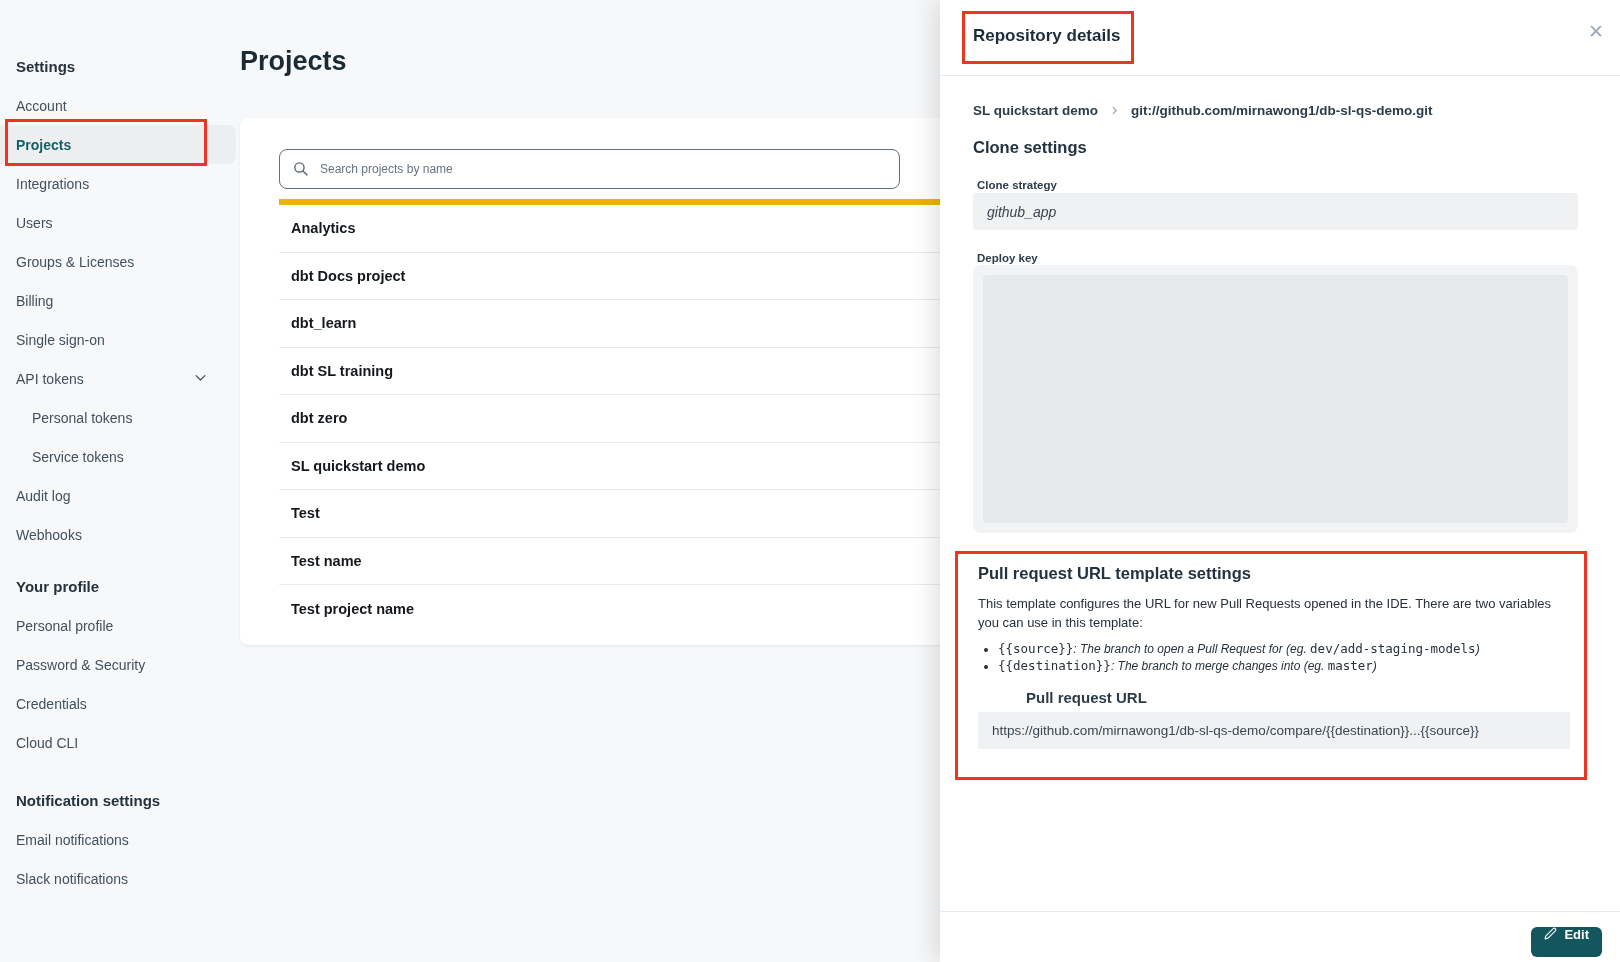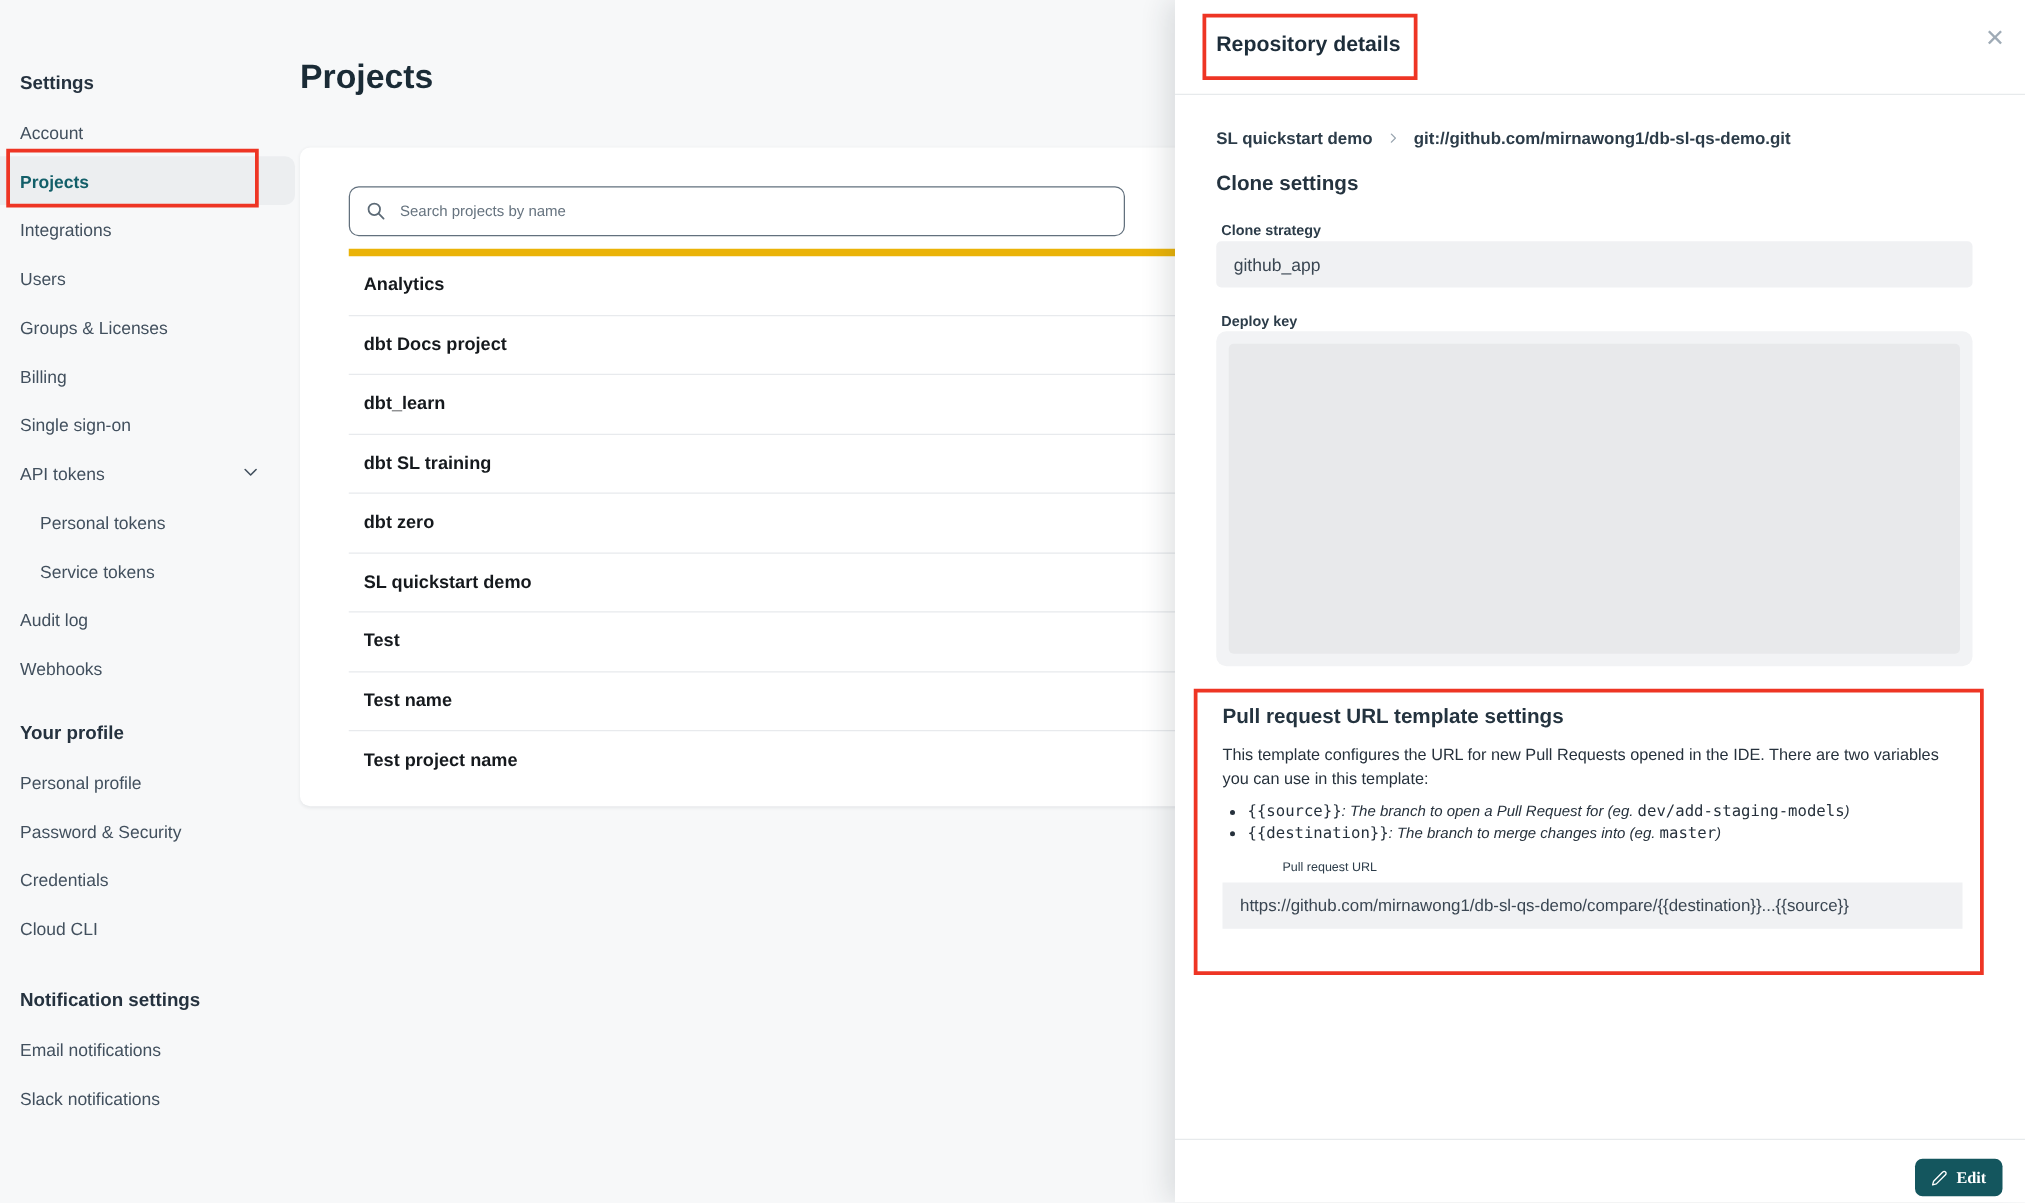--- a/index.html
+++ b/index.html
@@ -49,40 +49,40 @@
   }
   .drawer-title { position:absolute; left:33px; top:26px; margin:0; font-size:17px; font-weight:bold; color:#1d2d3a; }
   .drawer-close { position:absolute; right:16px; top:22px; font-size:19px; color:#9fabb6; cursor:pointer; line-height:1; }
   .drawer-hr { position:absolute; left:0; right:0; top:75px; height:0; border-top:1px solid #e7eaec; }
   .breadcrumb { position:absolute; left:33px; top:103px; display:flex; align-items:center; font-size:13.5px; font-weight:bold; color:#2c3c49; }
   .crumb-sep { margin:0 11px; display:flex; align-items:center; }
   .section-heading { position:absolute; left:33px; margin:0; font-size:16.5px; font-weight:bold; color:#24333f; }
   .field-label { position:absolute; left:33px; margin:4px; font-size:11.5px; font-weight:bold; color:#2c3c49; }
   .ro-field {
     position:absolute; left:33px; width:605px; height:37px; background:#f0f1f3; border-radius:4px;
-    display:flex; align-items:center; padding-left:14px; font-size:14px; color:#3a4652;
+    display:flex; align-items:center; padding-left:14px; font-size:14px; color:#3a4652;font-style:italic;
   }
   .deploy-box { position:absolute; left:33px; top:265px; width:605px; height:268px; background:#f2f3f5; border-radius:8px; }
   .deploy-box .inner { position:absolute; left:10px; right:10px; top:10px; bottom:10px; background:#e8e9eb; border-radius:4px; }
   .pr-heading { margin:0; font-size:16.5px; font-weight:bold; color:#24333f; }
   .pr-desc { margin:11px 0 0 0; font-size:13px; line-height:19px; color:#26313c; width:592px; }
   .pr-bullets { margin:9px 0 0 0; padding-left:20px; color:#26313c; }
   .pr-bullets li { font-size:12px; line-height:16.5px; font-style:italic; }
   .mono { font-family:"DejaVu Sans Mono","Liberation Mono",monospace; font-style:normal; font-size:12.5px; }
-  .pr-url-label { display:block; margin-top:15px; font-size:10px; font-weight:normal; color:#2c3c49;padding-left:48px; }
+  .pr-url-label { display:block; margin-top:15px; font-size:15px; font-weight:bold; color:#2c3c49;padding-left:48px; }
   .pr-url-field {
     margin-top:6px; width:592px; height:37px; background:#f0f1f3; border-radius:0;
     display:flex; align-items:center; padding-left:14px; font-size:13.5px; color:#3a4652;
   }
   .drawer-footer-hr { position:absolute; left:0; right:0; top:911px; border-top:1px solid #e7eaec; }
   .edit-btn {
     position:absolute; right:18px; top:927px; height:30px; padding:0 13px;
     background:#14565e; color:#ffffff; border:none; border-radius:6px;
-    font-size:13px; font-weight:bold; display:flex; align-items:center; gap:7px; cursor:pointer;
-    font-family:Liberation Serif, serif;
+    font-size:13px; font-weight:bold; display:flex; align-items:flex-start; gap:7px; cursor:pointer;
+    font-family:Liberation Sans, sans-serif;
   }
   
   .anno { position:absolute; border:3.5px solid #ee3524; pointer-events:none; z-index:50; }
   .anno-projects { left:5px; top:119px; width:202px; height:47px; }
   .anno-repo-title { left:962px; top:11px; width:172px; height:53px; }
   .anno-pr { left:955px; top:551px; width:632px; height:229px; background:#fff; }
   .pr-content { position:absolute; left:955px; top:551px; width:632px; z-index:60; padding:13px 0 0 23px; }
 </style>
 </head>
 <body>

